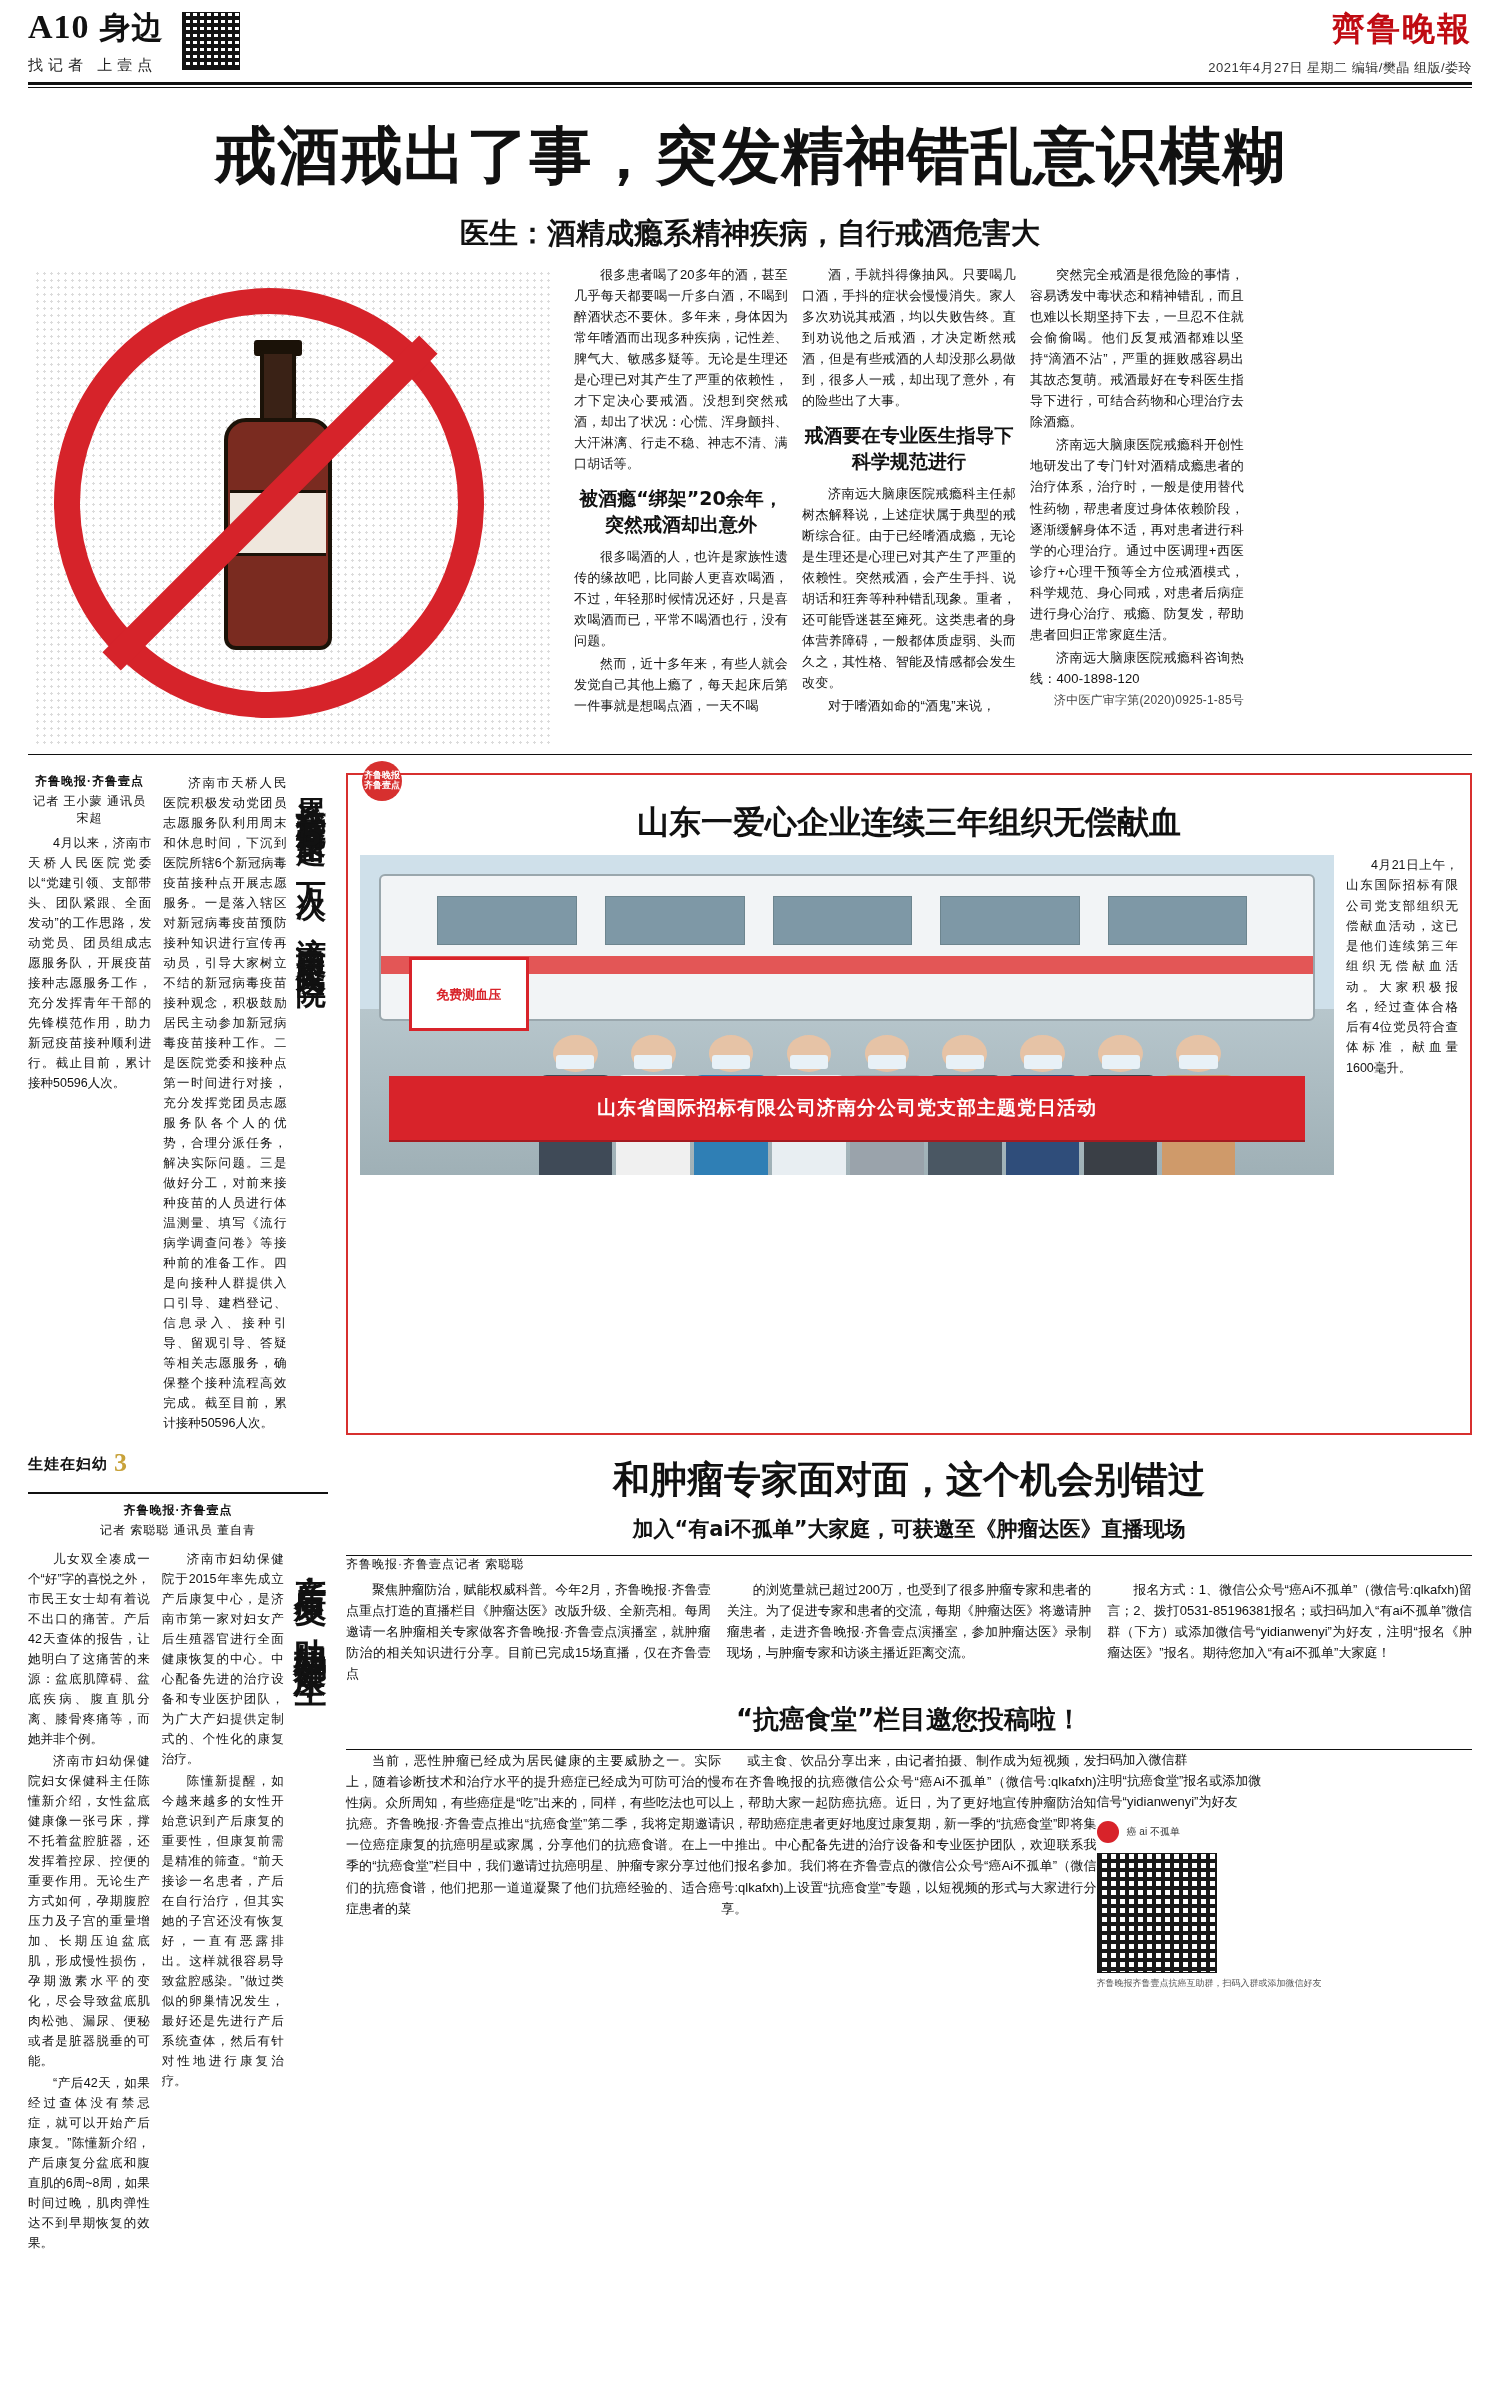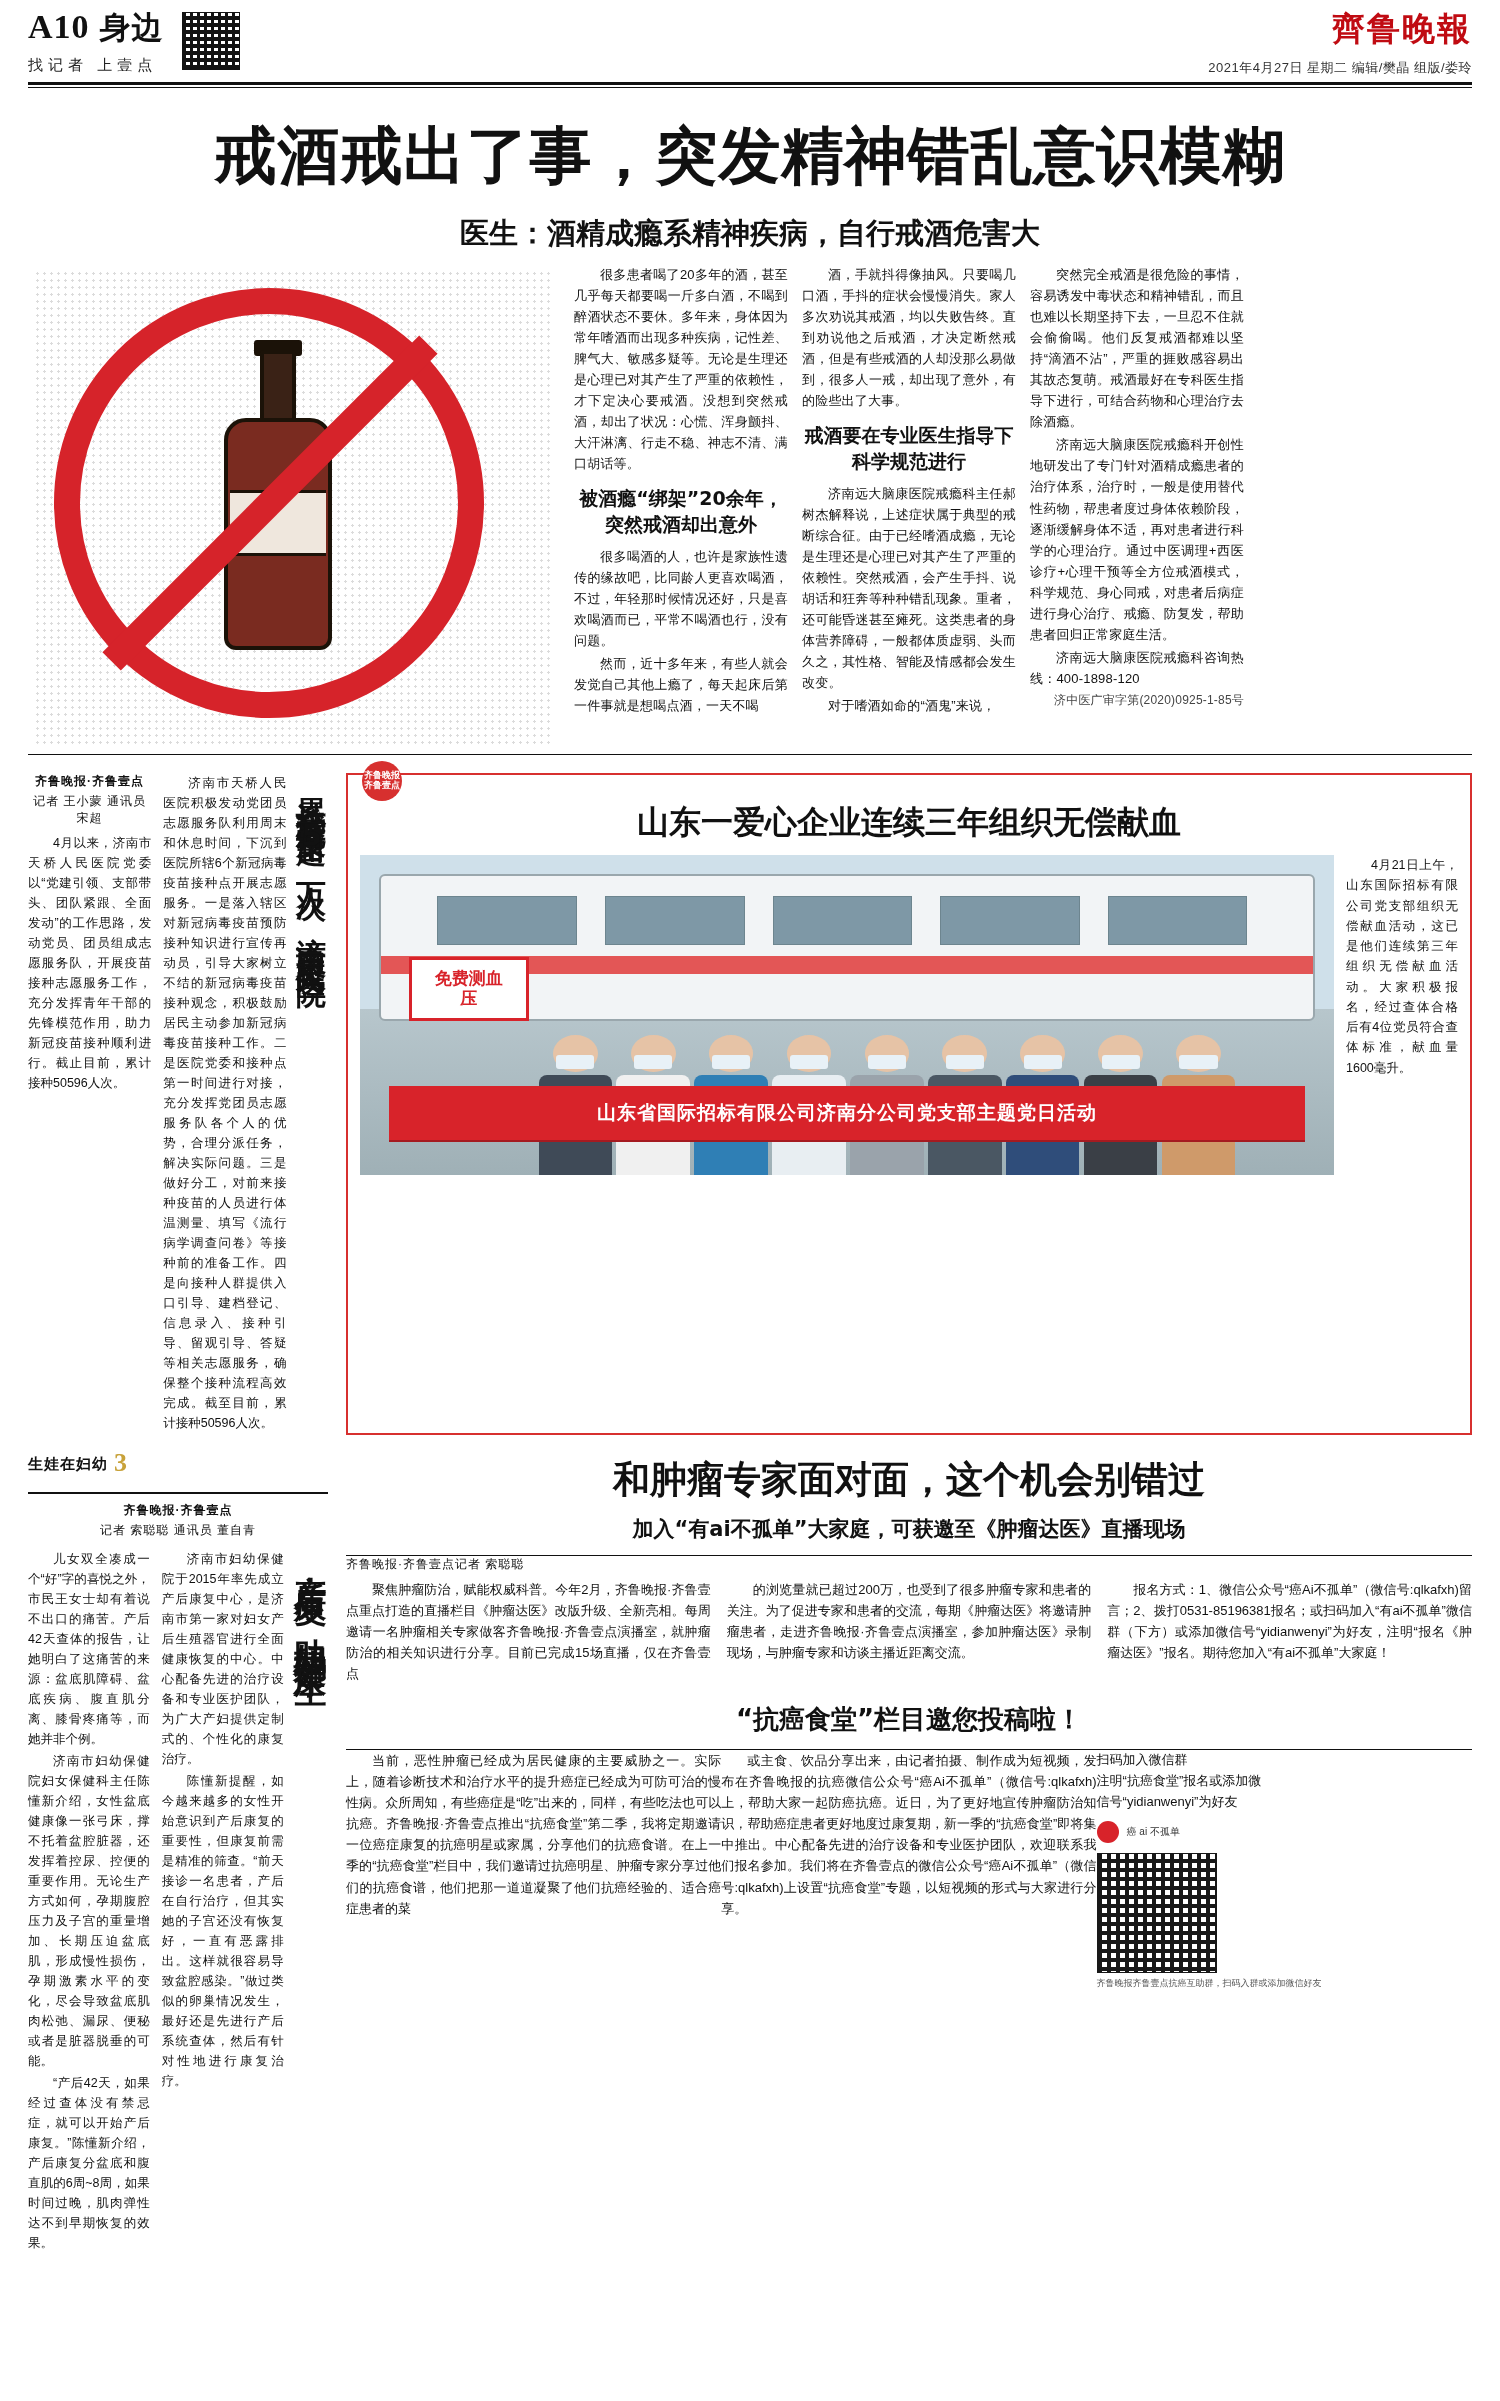--- a/index.html
+++ b/index.html
@@ -240,37 +240,37 @@
     position: absolute; left: 2%; top: 6%;
     width: 96%; height: 46%;
     background: #f2f4f6;
     border: 2px solid #9aa7ad;
     border-radius: 6px;
   }
   .bus .stripe { position: absolute; left: 0; right: 0; top: 56%; height: 12%; background: #e03a3a; opacity: .85;}
   .bus .win { position: absolute; top: 14%; height: 34%; width: 15%; background: #7e98a6; border: 1px solid #6d858f;}
   .redban {
     position: absolute; left: 3%; right: 3%; bottom: 11%;
-    height: 54px; background: #d8232a; color: #fff;
+    height: 64px; background: #d8232a; color: #fff;
     display: flex; align-items: center; justify-content: center;
     font-size: 19px; font-weight: bold; letter-spacing: 1px;
     box-shadow: 0 2px 0 #a51a20;
   }
   .crowd { position: absolute; left: 0; right: 0; bottom: 0; height: 52%; }
   .person {
     position: absolute; bottom: 0; width: 8.2%; height: 86%;
   }
   .person .head { position: absolute; left: 22%; top: 2%; width: 56%; height: 26%; border-radius: 50%; background: #e6c3a6; }
   .person .mask { position: absolute; left: 26%; top: 16%; width: 48%; height: 10%; background: #e8f1f7; border-radius: 3px; }
   .person .torso { position: absolute; left: 4%; bottom: 0; width: 92%; height: 70%; border-radius: 8px 8px 0 0; }
   .sign-free {
     position: absolute; left: 5%; top: 32%;
-    width: 120px; height: 64px; background: #fff; border: 3px solid #d8232a;
+    width: 120px; height: 74px; background: #fff; border: 3px solid #d8232a;
     display: flex; align-items: center; justify-content: center;
-    color: #d8232a; font-size: 17px; font-weight: bold; text-align: center; line-height: 1.2;
+    color: #d8232a; font-size: 13px; font-weight: bold; text-align: center; line-height: 1.2;
     padding: 20px;
   }
   .pf-side { width: 112px; flex: 0 0 112px; font-size: 12.5px; line-height: 1.62; text-align: justify; }
   .pf-side p { margin: 0 0 2px; text-indent: 2em; }
 
   
   .lower { display: flex; gap: 18px; margin-top: 16px; }
   .lower-left { width: 300px; flex: 0 0 300px; }
   .tag-line { display: flex; align-items: flex-end; gap: 6px; border-bottom: 2px solid #111; padding-bottom: 18px; }
   .tag-line .t { font-size: 15px; font-weight: bold; letter-spacing: 1px; }

